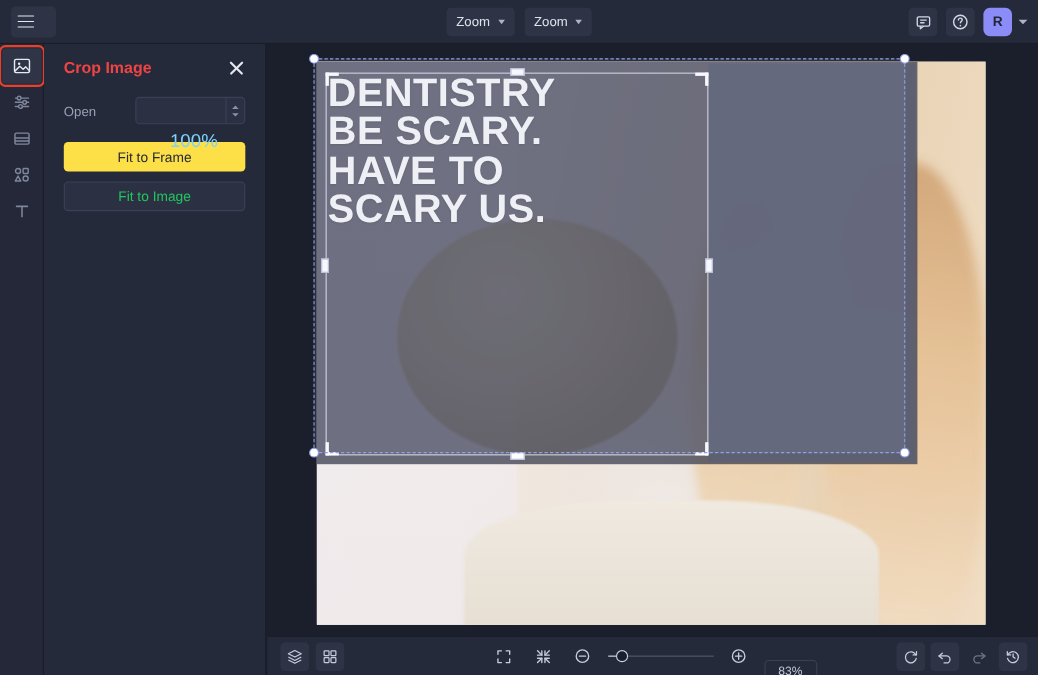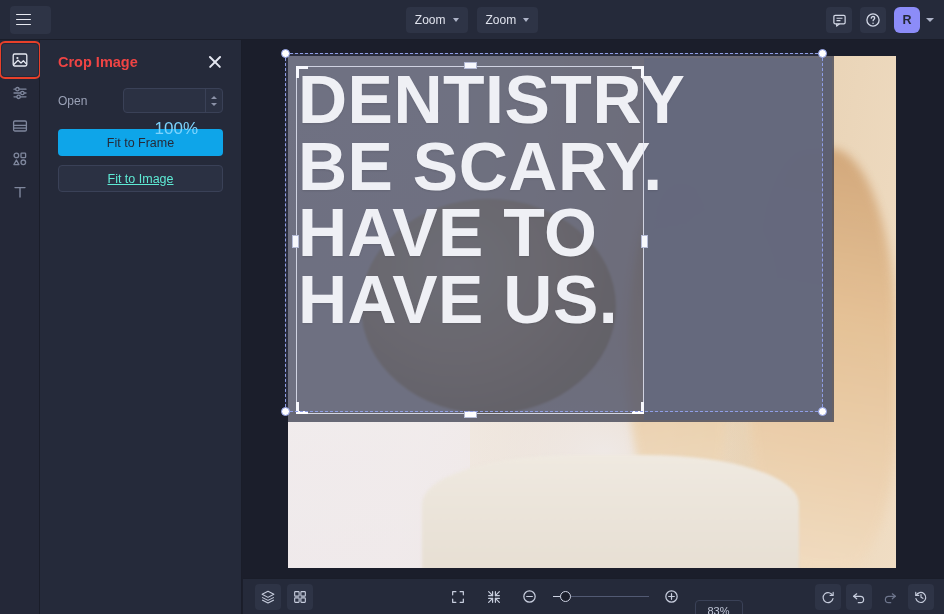--- a/index.html
+++ b/index.html
@@ -145,23 +145,23 @@
   .sp-dn {
     border-left: 3.2px solid transparent; border-right: 3.2px solid transparent;
     border-top: 3.8px solid #8b92a8;
   }
 
   .btn {
     width: 100%; height: 27px; border-radius: 4px;
     display: flex; align-items: center; justify-content: center;
     font-size: 12.5px; cursor: pointer; margin-bottom: 9px;
   }
-  .btn-primary { background: #0ea5e9; color: #262a38; }
+  .btn-primary { background: #fde047; color: #262a38; }
   .btn-ghost {
-    background: #2b3143; border: 1px solid #3a4157; color: #5eead4; text-decoration: underline;
+    background: #2b3143; border: 1px solid #3a4157; color: #22c55e;
   }
 
   
   .canvas-wrap {
     position: absolute; left: 243px; top: 40px; right: 0; bottom: 36px;
     background: #1b1e2b; overflow: hidden;
   }
   .artboard {
     position: absolute; left: 45px; top: 16px;
     width: 608px; height: 512px;
@@ -207,21 +207,21 @@
     border-radius: 40% 40% 0 0; filter: blur(1.5px);
   }
   .wall-l {
     position: absolute; left: 0; top: 0; width: 30%; height: 100%;
     background: linear-gradient(180deg, #f5f1f2 0%, #efe9ec 100%);
     opacity: .75;
   }
   .photo-text {
     position: absolute; left: 0; top: 0; width: 100%; height: 100%;
     padding: 10px 28px 0 10px;
-    font-size: 68px; line-height: .98; font-weight: bold;
+    font-size: 36px; line-height: .98; font-weight: bold;
     letter-spacing: 0.5px;
     color: rgba(255,255,255,0.95);
     text-shadow: 0 1px 2px rgba(0,0,0,.12);
   }
 
   
   .dim-mask {
     position: absolute; background: #5d6071; opacity: .96;
   }
   
@@ -421,21 +421,21 @@
       </div>
 
       <div class="sel-shade" style="left:0; top:0; width:546px; height:366px;"></div>
 
       <div class="dim-mask" style="left:356px; top:2px; width:188px; height:362px;"></div>
 
       <div class="photo-text">
         <div>DENTISTRY</div>
         <div>BE SCARY.</div>
         <div>HAVE TO</div>
-        <div>HAVE US.</div>
+        <div>SCARY US.</div>
       </div>
 
       <div class="cropframe" style="left:8px; top:10px; width:348px; height:348px;">
         <span class="h-br" style="left:-1px; top:-1px;">
           <i style="left:0; top:0; width:12px; height:3px;"></i>
           <i style="left:0; top:0; width:3px; height:12px;"></i>
         </span>
         <span class="h-br" style="right:-1px; top:-1px;">
           <i style="right:0; top:0; width:12px; height:3px;"></i>
           <i style="right:0; top:0; width:3px; height:12px;"></i>

